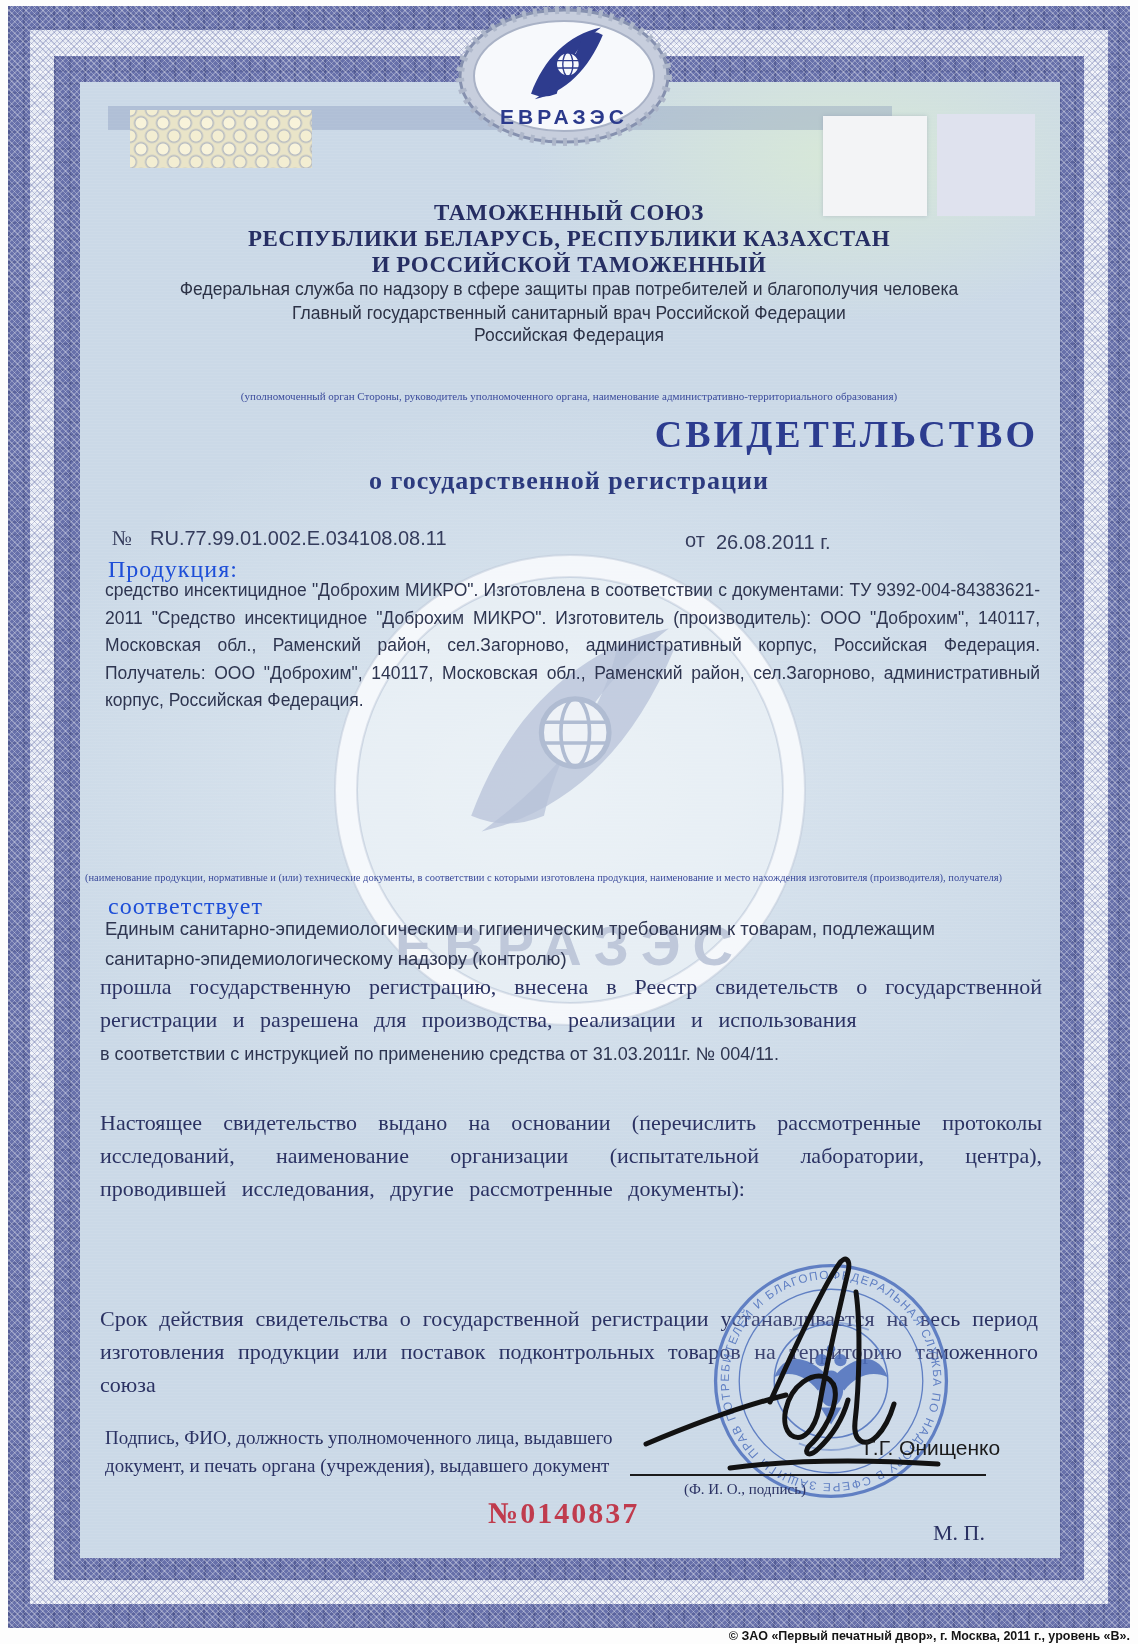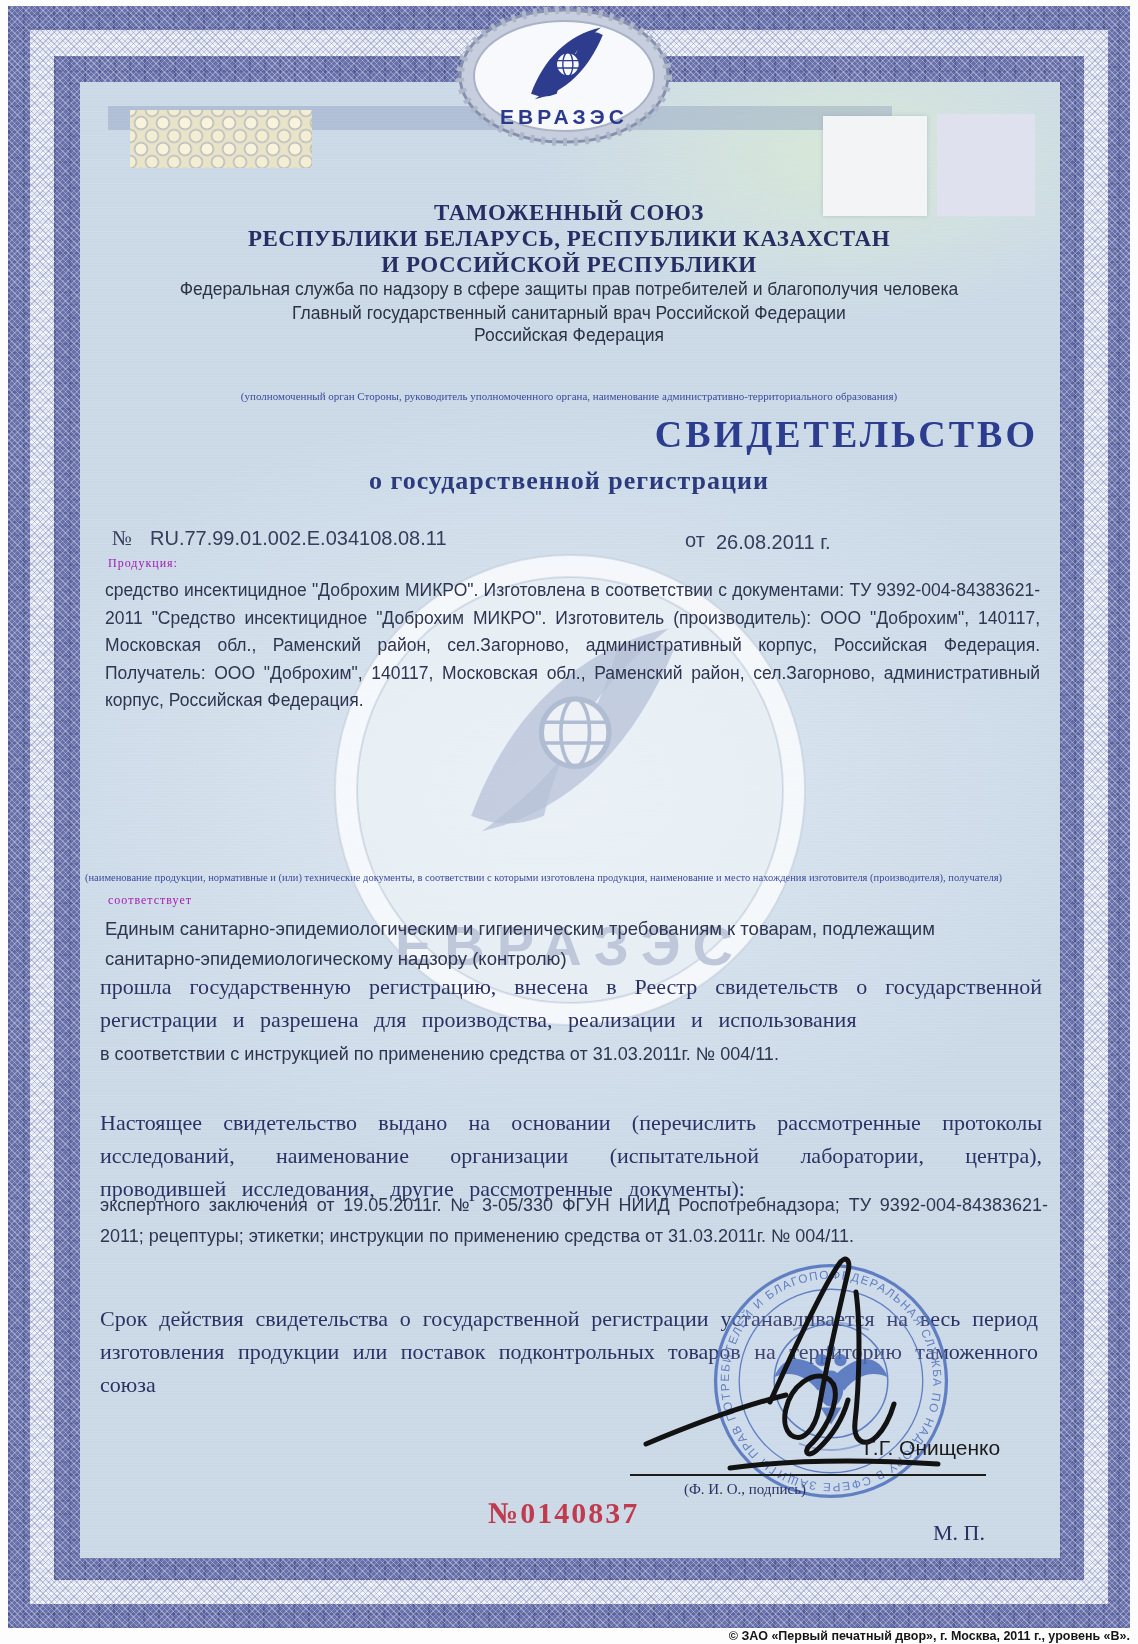--- a/index.html
+++ b/index.html
@@ -51,21 +51,21 @@
   .sq1{left:823px;top:116px;width:104px;height:100px;background:#f3f4f6;box-shadow:0 0 4px rgba(120,130,160,.35);}
   .sq2{left:937px;top:114px;width:98px;height:102px;background:#dfe2ee;}
 
   
   .hline{left:100px;width:938px;text-align:center;color:#262e63;font-weight:bold;font-size:23px;letter-spacing:.5px;}
   .sline{left:100px;width:938px;text-align:center;color:#2c3246;font-size:17.5px;}
   .cap{color:#3a4a9b;font-size:11px;}
   .title{left:100px;width:938px;text-align:right;color:#2c3c8f;font-weight:bold;font-size:38px;letter-spacing:3px;}
   .subtitle{left:100px;width:938px;text-align:center;color:#2c3a7e;font-weight:bold;font-size:26px;letter-spacing:1px;}
   .numrow{color:#353c5c;font-size:20px;}
-  .plabel{color:#a21caf;font-size:12px;letter-spacing:1px;}
+  .plabel{color:#1d4ed8;font-size:24px;letter-spacing:1px;}
   .body-sans{color:#2e3550;font-size:17.5px;line-height:27.5px;text-align:justify;}
   .body-sans2{color:#2e3550;font-size:18.5px;line-height:30px;}
   .body-serif{color:#2b3263;font-size:22px;line-height:33px;text-align:justify;word-spacing:10px;}
   .serial{color:#c03b4d;font-weight:bold;font-size:30px;letter-spacing:2px;}
   .footer{color:#141414;font-size:12.5px;font-weight:bold;}
 </style>
 </head>
 <body>
 
 <div class="page">
@@ -104,21 +104,21 @@
       <path d="M90,14 C74,52 50,76 16,84 C44,64 62,40 68,14 Q80,8 90,14 Z" fill="#2e3c8e"></path>
       <circle cx="52" cy="46" r="13" fill="#f7f9fc" stroke="#2e3c8e" stroke-width="2.4"></circle>
       <ellipse cx="52" cy="46" rx="5.5" ry="13" fill="none" stroke="#2e3c8e" stroke-width="1.5"></ellipse>
       <path d="M39,42 h26 M39,50 h26" stroke="#2e3c8e" stroke-width="1.5" fill="none"></path>
     </g>
     <text x="116" y="118" text-anchor="middle" font-family="Liberation Sans,sans-serif" font-size="21" font-weight="bold" letter-spacing="4" fill="#2b3a8c">ЕВРАЗЭС</text>
   </svg>
 
   <div class="abs serif hline" style="top:200px;">ТАМОЖЕННЫЙ СОЮЗ</div>
   <div class="abs serif hline" style="top:226px;">РЕСПУБЛИКИ БЕЛАРУСЬ, РЕСПУБЛИКИ КАЗАХСТАН</div>
-  <div class="abs serif hline" style="top:252px;">И РОССИЙСКОЙ РЕСПУБЛИКИ</div>
+  <div class="abs serif hline" style="top:252px;">И РОССИЙСКОЙ ТАМОЖЕННЫЙ</div>
   <div class="abs sans sline" style="top:279px;">Федеральная служба по надзору в сфере защиты прав потребителей и благополучия человека</div>
   <div class="abs sans sline" style="top:303px;">Главный государственный санитарный врач Российской Федерации</div>
   <div class="abs sans sline" style="top:325px;">Российская Федерация</div>
   <div class="abs serif cap" style="left:100px;top:390px;width:938px;text-align:center;">(уполномоченный орган Стороны, руководитель уполномоченного органа, наименование административно-территориального образования)</div>
 
   <div class="abs serif title" style="top:412px;">СВИДЕТЕЛЬСТВО</div>
   <div class="abs serif subtitle" style="top:466px;">о государственной регистрации</div>
 
   <div class="abs serif numrow" style="left:112px;top:526px;font-size:21px;">№</div>
   <div class="abs sans numrow" style="left:150px;top:527px;">RU.77.99.01.002.E.034108.08.11</div>
@@ -129,21 +129,20 @@
   <div class="abs sans body-sans" style="left:105px;top:577px;width:935px;">средство инсектицидное "Доброхим МИКРО". Изготовлена в соответствии с документами: ТУ 9392-004-84383621-2011 "Средство инсектицидное "Доброхим МИКРО". Изготовитель (производитель): ООО "Доброхим", 140117, Московская обл., Раменский район, сел.Загорново, административный корпус, Российская Федерация.  Получатель: ООО "Доброхим", 140117, Московская обл., Раменский район, сел.Загорново, административный корпус, Российская Федерация.</div>
   <div class="abs serif" style="left:85px;top:872px;width:968px;font-size:10.5px;color:#3a4a9b;text-align:justify;">(наименование продукции, нормативные и (или) технические документы, в соответствии с которыми изготовлена продукция, наименование и место нахождения изготовителя (производителя), получателя)</div>
 
   <div class="abs serif plabel" style="left:108px;top:893px;">соответствует</div>
   <div class="abs sans body-sans2" style="left:105px;top:914px;width:905px;">Единым санитарно-эпидемиологическим и гигиеническим требованиям к товарам, подлежащим санитарно-эпидемиологическому надзору (контролю)</div>
 
   <div class="abs serif body-serif" style="left:100px;top:970px;width:942px;">прошла государственную регистрацию, внесена в Реестр свидетельств о государственной регистрации и разрешена для производства, реализации и использования</div>
   <div class="abs sans" style="left:100px;top:1044px;width:940px;font-size:18px;color:#2e3550;">в соответствии с инструкцией по применению средства от 31.03.2011г. № 004/11.</div>
 
   <div class="abs serif body-serif" style="left:100px;top:1106px;width:942px;">Настоящее свидетельство выдано на основании (перечислить рассмотренные протоколы исследований, наименование организации (испытательной лаборатории, центра), проводившей исследования, другие рассмотренные документы):</div>
-  <div class="abs sans body-sans" style="left:100px;top:1190px;width:948px;font-size:18px;line-height:31px;">экспертного заключения от 19.05.2011г. № 3-05/330 ФГУН НИИД Роспотребнадзора; ТУ 9392-004-84383621-2011; рецептуры; этикетки; инструкции по применению средства от 31.03.2011г. № 004/11.</div>
 
   <div class="abs serif body-serif" style="left:100px;top:1302px;width:938px;word-spacing:6px;">Срок действия свидетельства о государственной регистрации устанавливается на весь период изготовления продукции или поставок подконтрольных товаров на территорию таможенного союза</div>
 
   <svg class="abs" style="left:708px;top:1258px;width:246px;height:246px;opacity:.85;" viewBox="0 0 260 260">
     <defs>
         <path id="arcStamp" d="M130,22 a108,108 0 1 1 -0.01,0" fill="none"></path>
       </defs>
     <circle cx="130" cy="130" r="122" fill="rgba(225,234,250,.12)" stroke="#4e70bd" stroke-width="3.5"></circle>
     <circle cx="130" cy="130" r="97" fill="none" stroke="#4e70bd" stroke-width="1.4"></circle>
     <circle cx="130" cy="130" r="60" fill="none" stroke="#4e70bd" stroke-width="1.6"></circle>
@@ -158,20 +157,21 @@
         <circle cx="140" cy="108" r="6.5"></circle>
       <circle cx="130" cy="96" r="4.5"></circle>
       <path d="M119,158 L141,158 L130,176 Z"></path>
     </g>
     <g stroke="#4e70bd" stroke-width="2" opacity=".55" fill="none">
       <path d="M96,196 q34,14 68,0"></path>
       <path d="M90,76 q40,-16 80,0"></path>
     </g>
   </svg>
 
+  <div class="abs serif" style="left:105px;top:1424px;width:545px;font-size:19px;line-height:28px;color:#2b3263;">Подпись, ФИО, должность уполномоченного лица, выдавшего документ, и печать органа (учреждения), выдавшего документ</div>
 
   <div class="abs" style="left:630px;top:1474px;width:356px;height:2px;background:#1c1c1c;"></div>
   <div class="abs serif" style="left:570px;top:1481px;width:350px;text-align:center;font-size:15px;color:#2b3263;">(Ф. И. О., подпись)</div>
 
   <svg class="abs" style="left:618px;top:1252px;width:400px;height:235px;" viewBox="0 0 400 235">
     <g fill="none" stroke="#121212" stroke-width="5" stroke-linecap="round">
       <path d="M28,192 C85,168 132,152 168,143"></path>
       <path d="M152,150 C186,75 211,26 221,12 C227,3 233,7 230,20 C221,58 207,122 201,156 C197,178 184,191 173,183 C161,173 167,143 185,130 C202,118 220,125 217,147 C214,168 200,186 191,194 C185,201 191,206 200,197 C214,184 225,166 230,148"></path>
       <path d="M238,40 C243,76 241,136 237,170 C235,190 247,196 259,184 C268,175 273,162 276,152"></path>
       <path d="M112,216 C180,207 255,208 320,212"></path>

